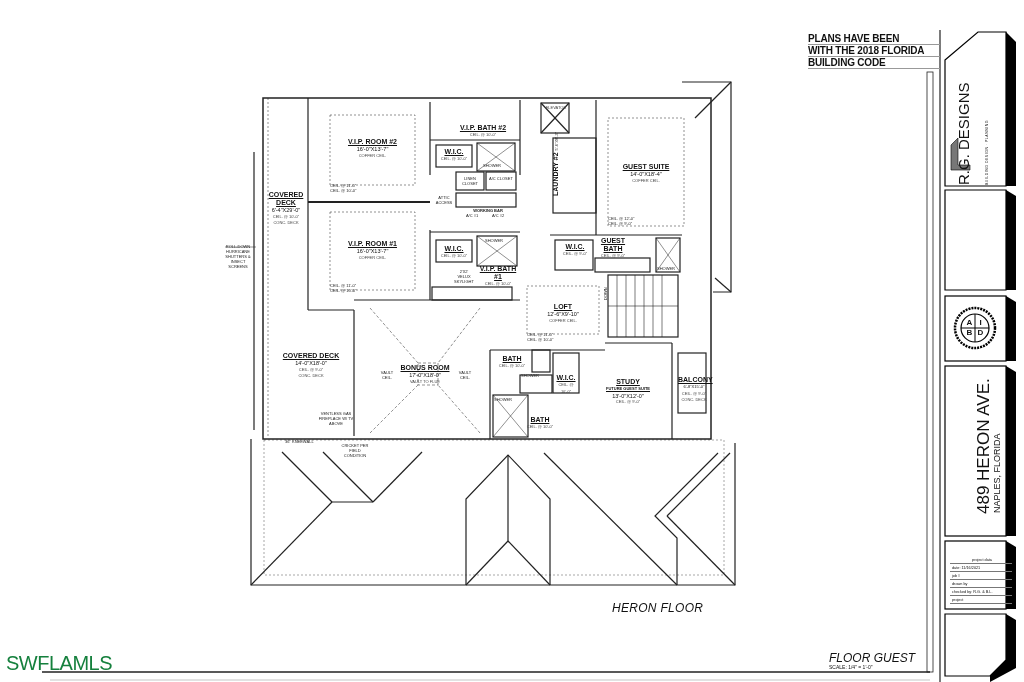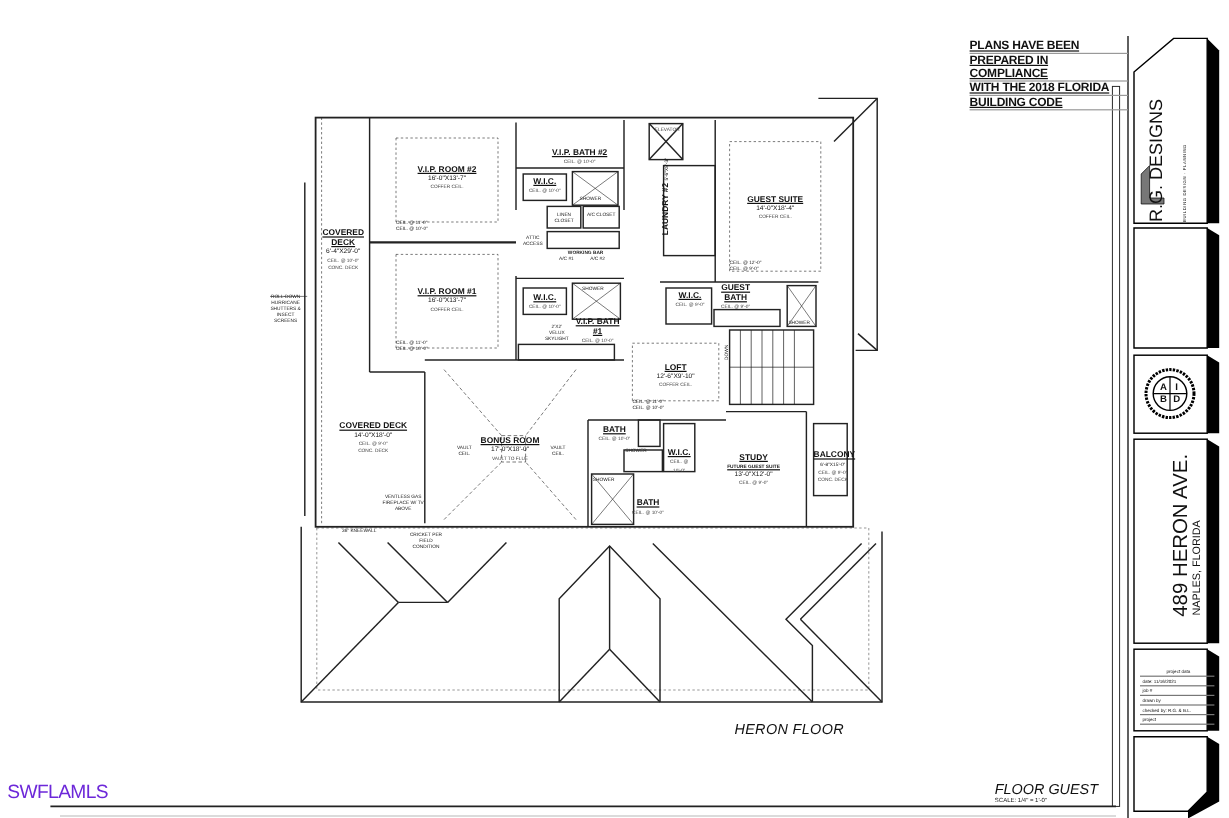--- a/index.html
+++ b/index.html
@@ -1,29 +1,29 @@
 <!DOCTYPE html>
 <html><head>
 <meta charset="utf-8">
 <style>
   html,body{margin:0;padding:0;background:#fff;}
   body{width:1024px;height:682px;position:relative;overflow:hidden;font-family:"Liberation Sans",sans-serif;color:#111;}
   .abs{position:absolute;}
   svg{position:absolute;left:0;top:0;}
-  .compliance{left:808px;top:33px;width:132px;font-size:10px;font-weight:bold;line-height:11px;letter-spacing:-0.2px;text-decoration:underline;}
+  .compliance{left:808px;top:33px;width:132px;font-size:10px;font-weight:bold;line-height:11px;letter-spacing:-0.2px;}
   .compliance div{border-bottom:1px solid #999;}
   .room{position:absolute;text-align:center;font-size:5.5px;line-height:6.5px;}
   .room .nm{font-weight:bold;font-size:7px;text-decoration:underline;line-height:8px;}
   .room .dim{font-size:5.5px;}
   .room .sub{font-size:4px;color:#444;}
   .tiny{position:absolute;font-size:4px;line-height:5px;text-align:center;color:#222;}
   .floor-label{left:612px;top:601px;font-size:12px;font-style:italic;letter-spacing:0.3px;}
   .plan-label{left:829px;top:651px;font-size:12px;font-style:italic;}
   .scale-label{left:829px;top:664px;font-size:5px;}
-  .watermark{left:6px;top:652px;font-size:16px;color:#6d28d9;letter-spacing:-0.5px;}
+  .watermark{left:6px;top:652px;font-size:20px;color:#15803d;letter-spacing:-0.5px;}
   .vert{position:absolute;transform-origin:left top;transform:rotate(-90deg);white-space:nowrap;}
   .tb-company{left:954px;top:215px;font-size:17px;line-height:17px;}
   .tb-company-sub{left:985px;top:216px;font-size:3.5px;letter-spacing:0.5px;line-height:5px;}
   .tb-addr{left:972px;top:515px;font-size:17px;}
   .tb-city{left:992px;top:515px;font-size:9px;}
   .tb-row{position:absolute;left:950px;width:62px;font-size:3.8px;border-bottom:1px solid #777;height:8px;line-height:8px;padding-left:2px;box-sizing:border-box;}
 </style>
 </head>
 <body>
 
@@ -162,21 +162,20 @@
   <g>
     <circle cx="975" cy="328" r="20" fill="none" stroke="#000" stroke-width="2.5" stroke-dasharray="2,1"></circle>
     <circle cx="975" cy="328" r="14" fill="#fff" stroke="#000" stroke-width="1.2"></circle>
     <line x1="961" y1="328" x2="989" y2="328" stroke="#000"></line>
     <line x1="975" y1="314" x2="975" y2="342" stroke="#000"></line>
   </g>
 </svg>
 
 <div class="abs compliance">
   <div>PLANS HAVE BEEN</div>
-  <div>PREPARED IN COMPLIANCE</div>
   <div>WITH THE 2018 FLORIDA</div>
   <div>BUILDING CODE</div>
 </div>
 
 <div class="room" style="left:330px;top:138px;width:85px;">
   <div class="nm">V.I.P. ROOM #2</div>
   <div class="dim">16'-0"X13'-7"</div>
   <div class="sub">COFFER CEIL.</div>
 </div>
 <div class="tiny" style="left:330px;top:183px;text-align:left;"><span>CEIL. @ 11'-0"</span><br><span>CEIL. @ 10'-0"</span></div>

